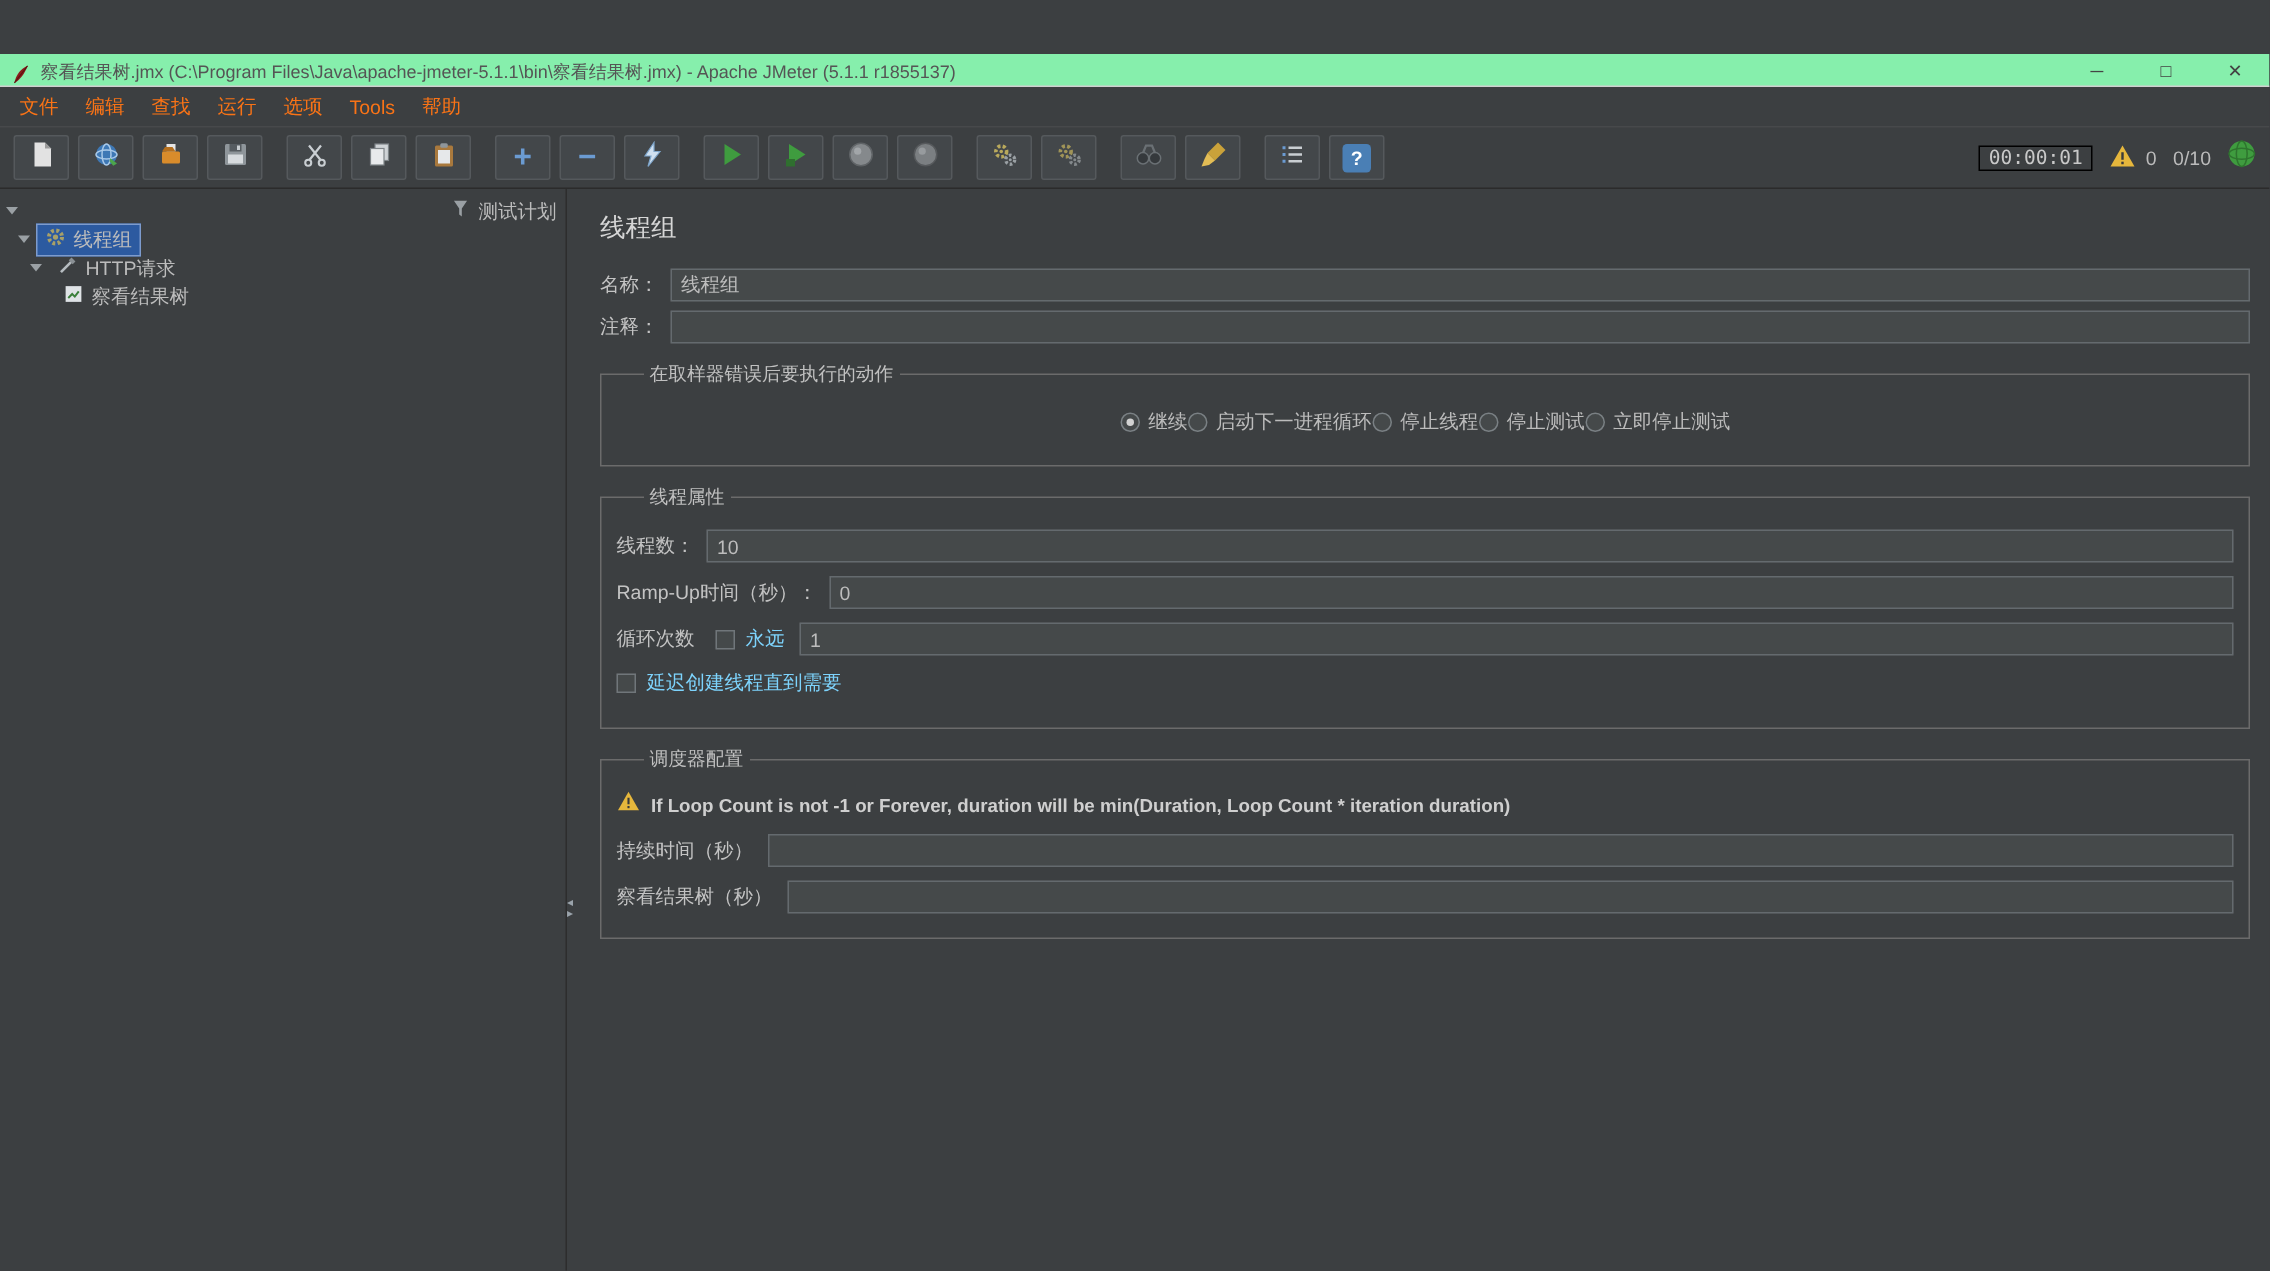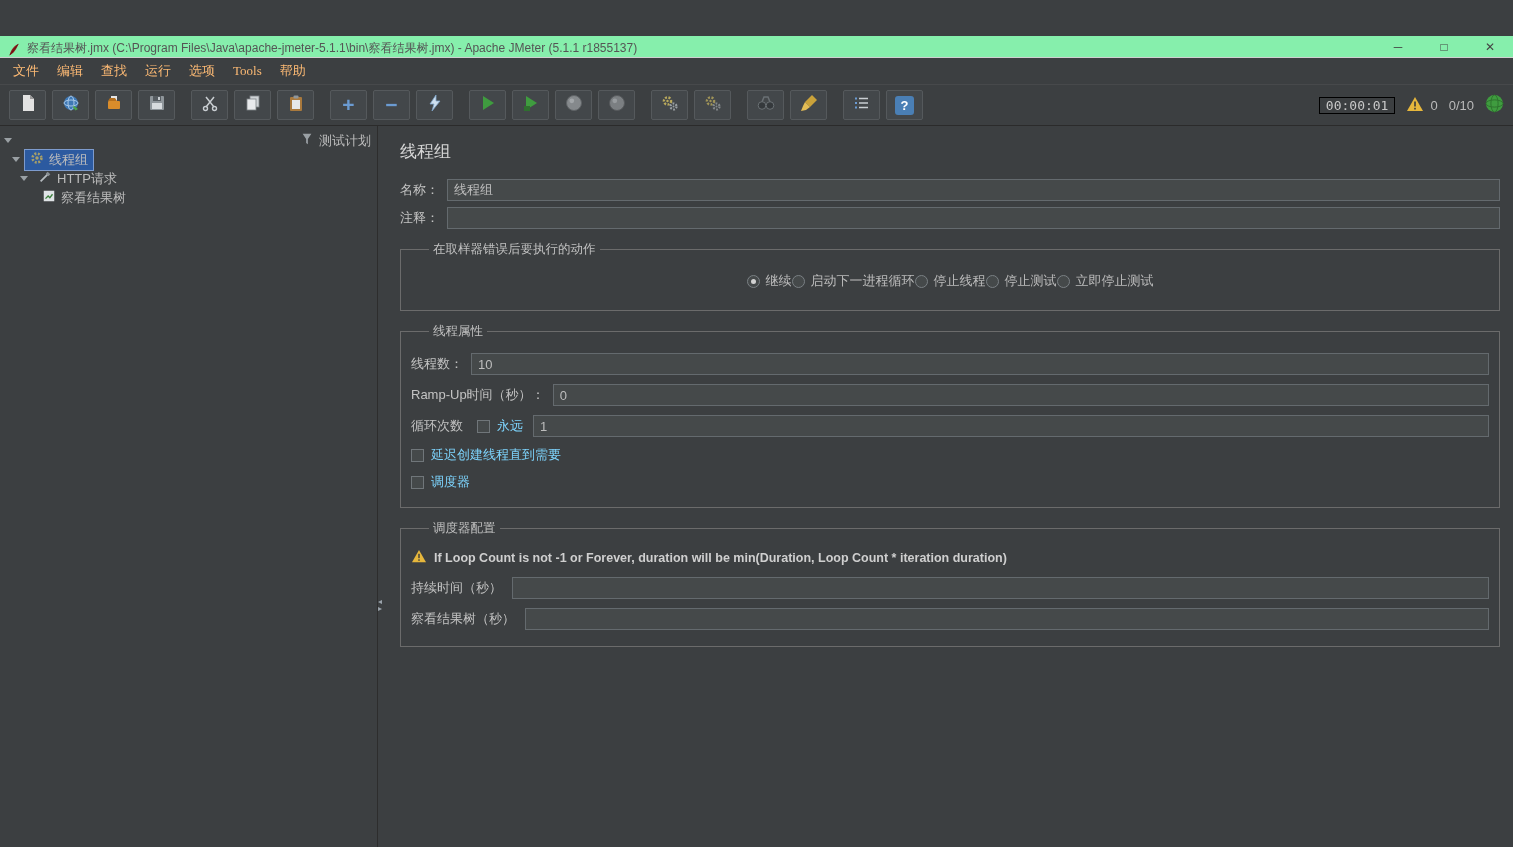--- a/index.html
+++ b/index.html
@@ -6,21 +6,21 @@
   html,body{width:1513px;height:847px;overflow:hidden;background:#3c3f41;
     font-family:"Liberation Sans","DejaVu Sans",sans-serif;}
   
   .titlebar{height:22px;background:#86efac;display:flex;align-items:flex-end;color:#3a3a3a;font-size:12px;border-bottom:1px solid #d0d0d0;margin-top:36px;}
   .app-icon{margin:0 6px 0 7px;display:flex;}
   .title-text{flex:1;white-space:nowrap;overflow:hidden;color:#555;}
   .win-controls{display:flex;height:100%;}
   .win-btn{width:46px;display:flex;align-items:center;justify-content:center;font-size:12px;color:#444;cursor:default;}
   
   .menubar{height:26px;background:#3c3f41;display:flex;align-items:center;padding-left:4px;}
-  .menu-item{color:#fdba74;font-size:13px;padding:3px 9px;font-family:Liberation Serif, serif;}
+  .menu-item{color:#f97316;font-size:13px;padding:3px 9px;}
   
   .toolbar{height:42px;background:#3c3f41;border-bottom:1px solid #2b2b2b;border-top:1px solid #47494b;display:flex;align-items:center;padding:0 9px;}
   .tb-btn{width:37px;height:30px;background:#43474a;border:1px solid #55595c;border-radius:2px;display:flex;align-items:center;justify-content:center;margin-right:6px;}
   .tb-sep{width:10px;}
   .glyph-pm{color:#6b9bd2;font-size:21px;font-weight:bold;line-height:18px;}
   .help-box{width:19px;height:19px;background:#4a7fb5;border-radius:3px;color:#fff;font-weight:bold;font-size:13px;display:flex;align-items:center;justify-content:center;}
   .tb-right{margin-left:auto;display:flex;align-items:center;gap:11px;}
   .timer-box{border:1px solid #000000;padding:0 6px;color:#c8c8c8;font-size:13px;font-family:"DejaVu Sans Mono","Liberation Mono",monospace;}
   .err-wrap{display:flex;align-items:center;gap:6px;color:#bbb;font-size:13px;}
   .threads{color:#bbb;font-size:13px;}
@@ -332,24 +332,20 @@
       <div class="prop-row">
         <span class="form-label" style="margin-right:14px;">循环次数</span>
         <span class="checkbox"></span>
         <span class="cb-label" style="margin-right:10px;">永远</span>
         <input class="text-input" type="text" value="1" style="">
       </div>
       <div class="prop-row">
         <span class="checkbox"></span>
         <span class="cb-label">延迟创建线程直到需要</span>
       </div>
-      <div class="prop-row" style="margin-bottom:4px;">
-        <span class="checkbox"></span>
-        <span class="cb-label">调度器</span>
-      </div>
     </fieldset>
 
     <fieldset>
       <legend>调度器配置</legend>
       <div class="warn-row">
         <span><svg width="16" height="14" viewBox="0 0 18 16">
               <path d="M9 1l8 14H1z" fill="#e6b73c"></path>
               <rect x="8.2" y="5.5" width="1.6" height="5" fill="#3a3a3a"></rect>
               <rect x="8.2" y="11.8" width="1.6" height="1.7" fill="#3a3a3a"></rect>
             </svg></span>

